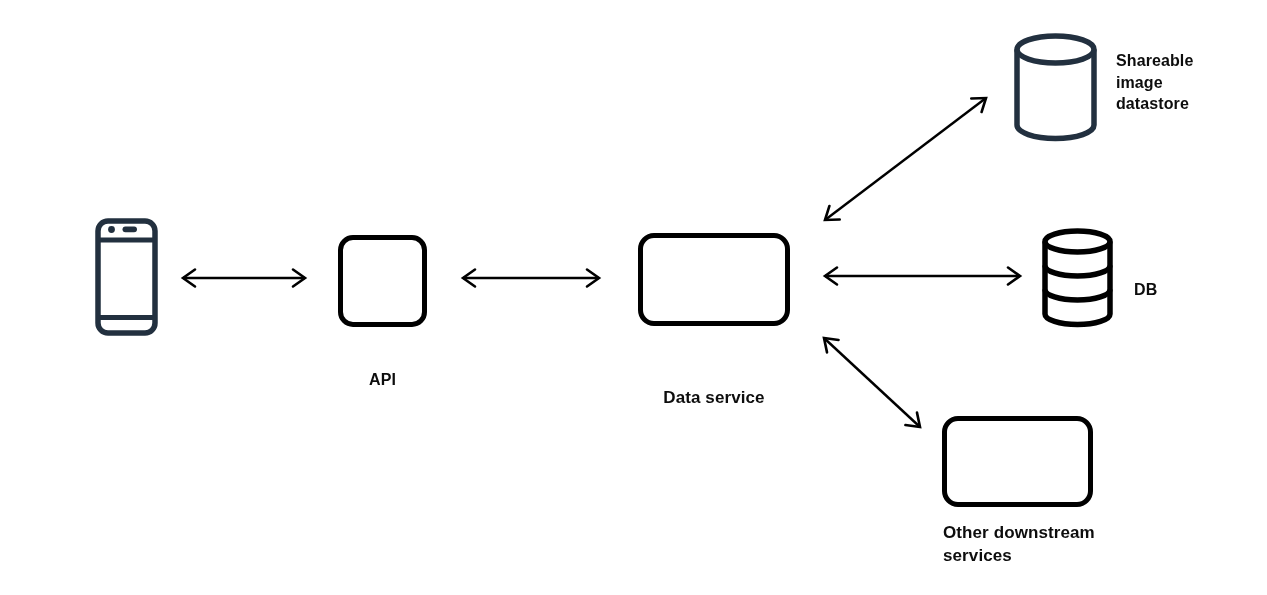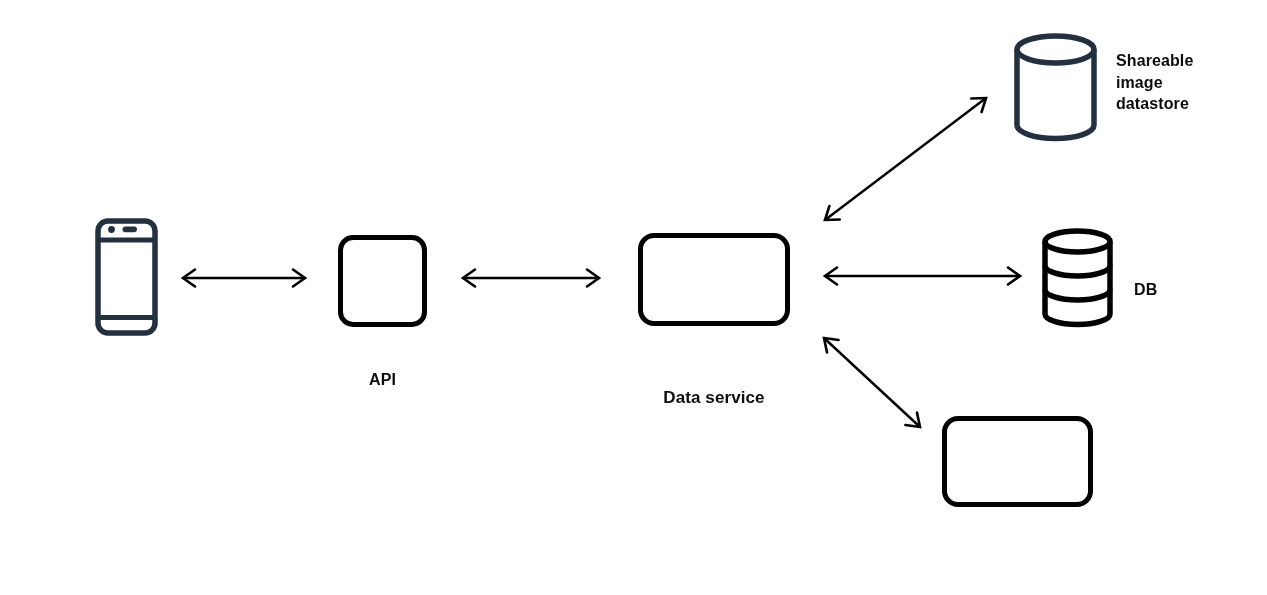--- a/index.html
+++ b/index.html
@@ -96,14 +96,15 @@
     <svg width="71" height="100" viewBox="0 0 71 100">
       <ellipse cx="35.5" cy="13.5" rx="32.5" ry="10.5" fill="none" stroke="#000000" stroke-width="5.5"></ellipse>
       <path d="M3,13.5 L3,86 A32.5,10.5 0 0 0 68,86 L68,13.5" fill="none" stroke="#000000" stroke-width="5.5"></path>
       <path d="M3,37.5 A32.5,10.5 0 0 0 68,37.5" fill="none" stroke="#000000" stroke-width="5.5"></path>
       <path d="M3,61.5 A32.5,10.5 0 0 0 68,61.5" fill="none" stroke="#000000" stroke-width="5.5"></path>
     </svg>
   </div>
   <div class="node-label" style="left:1134px; top:279px;">DB</div>
 
   <div class="node-box" style="left:942px; top:416px; width:151px; height:91px;"></div>
+  <div class="node-label" style="left:943px; top:522px; width:178px; font-size:17px; line-height:22.5px;">Other downstream services</div>
 
 </div>
 
 </body></html>

